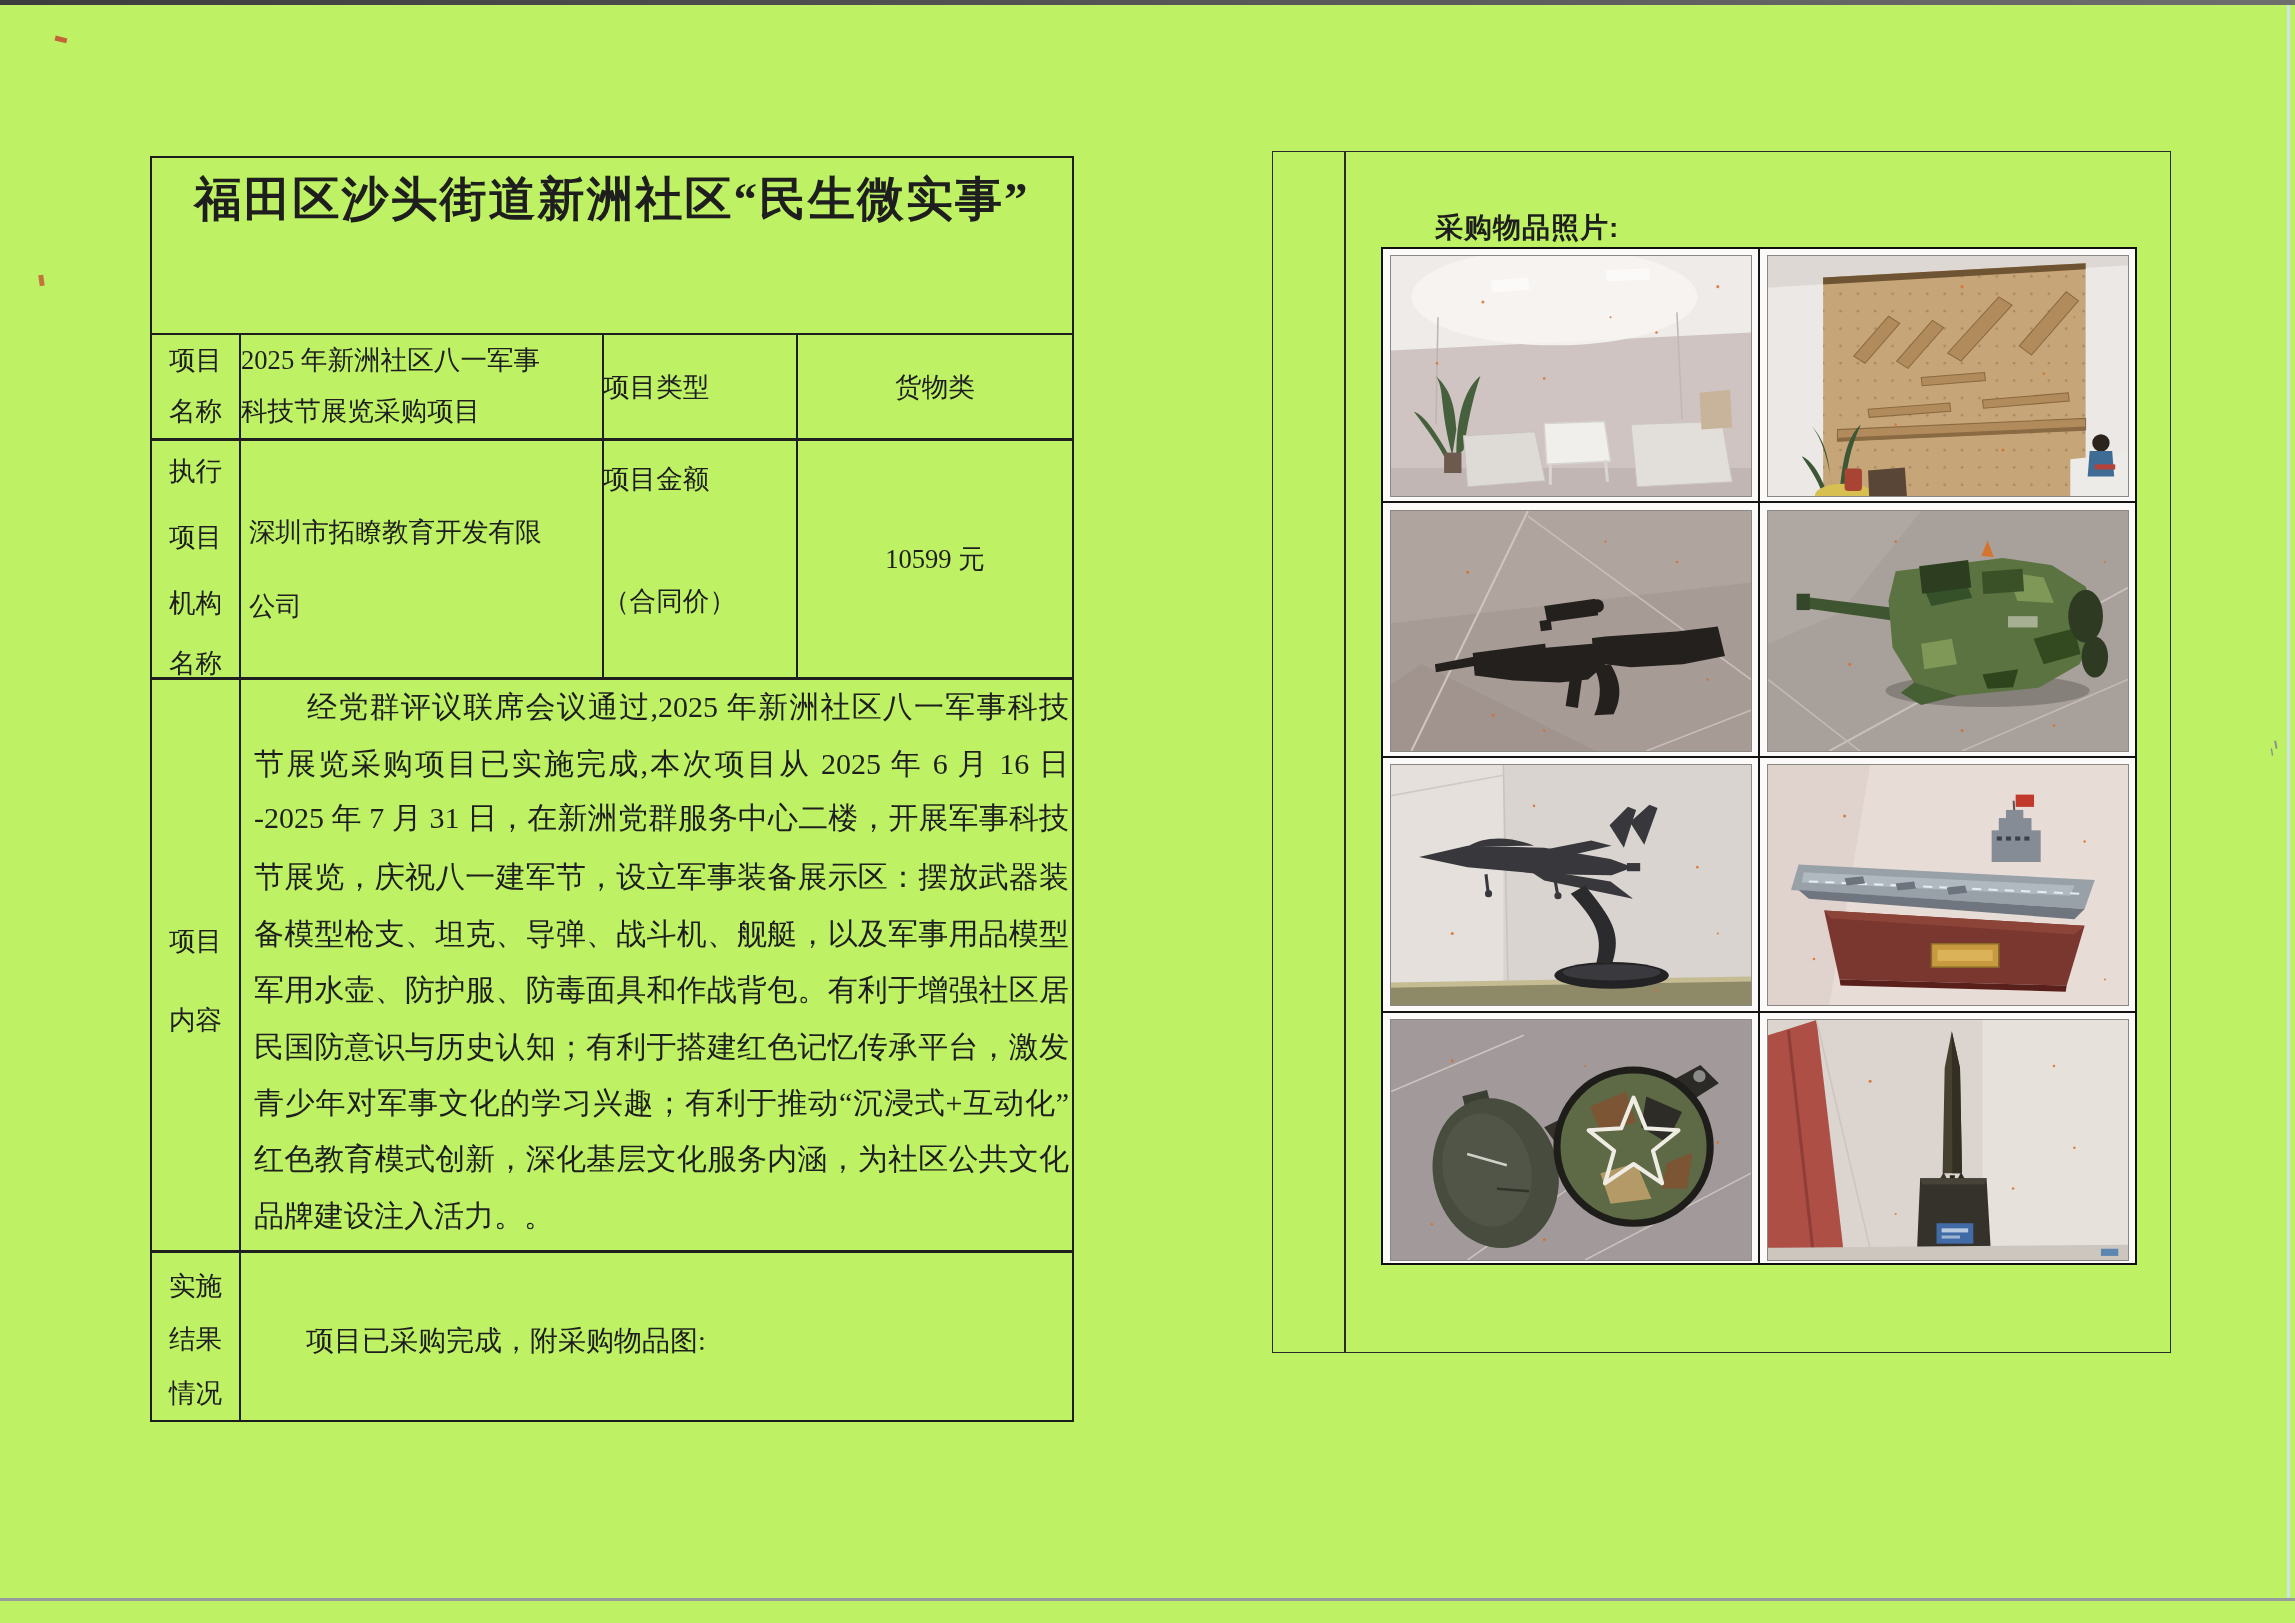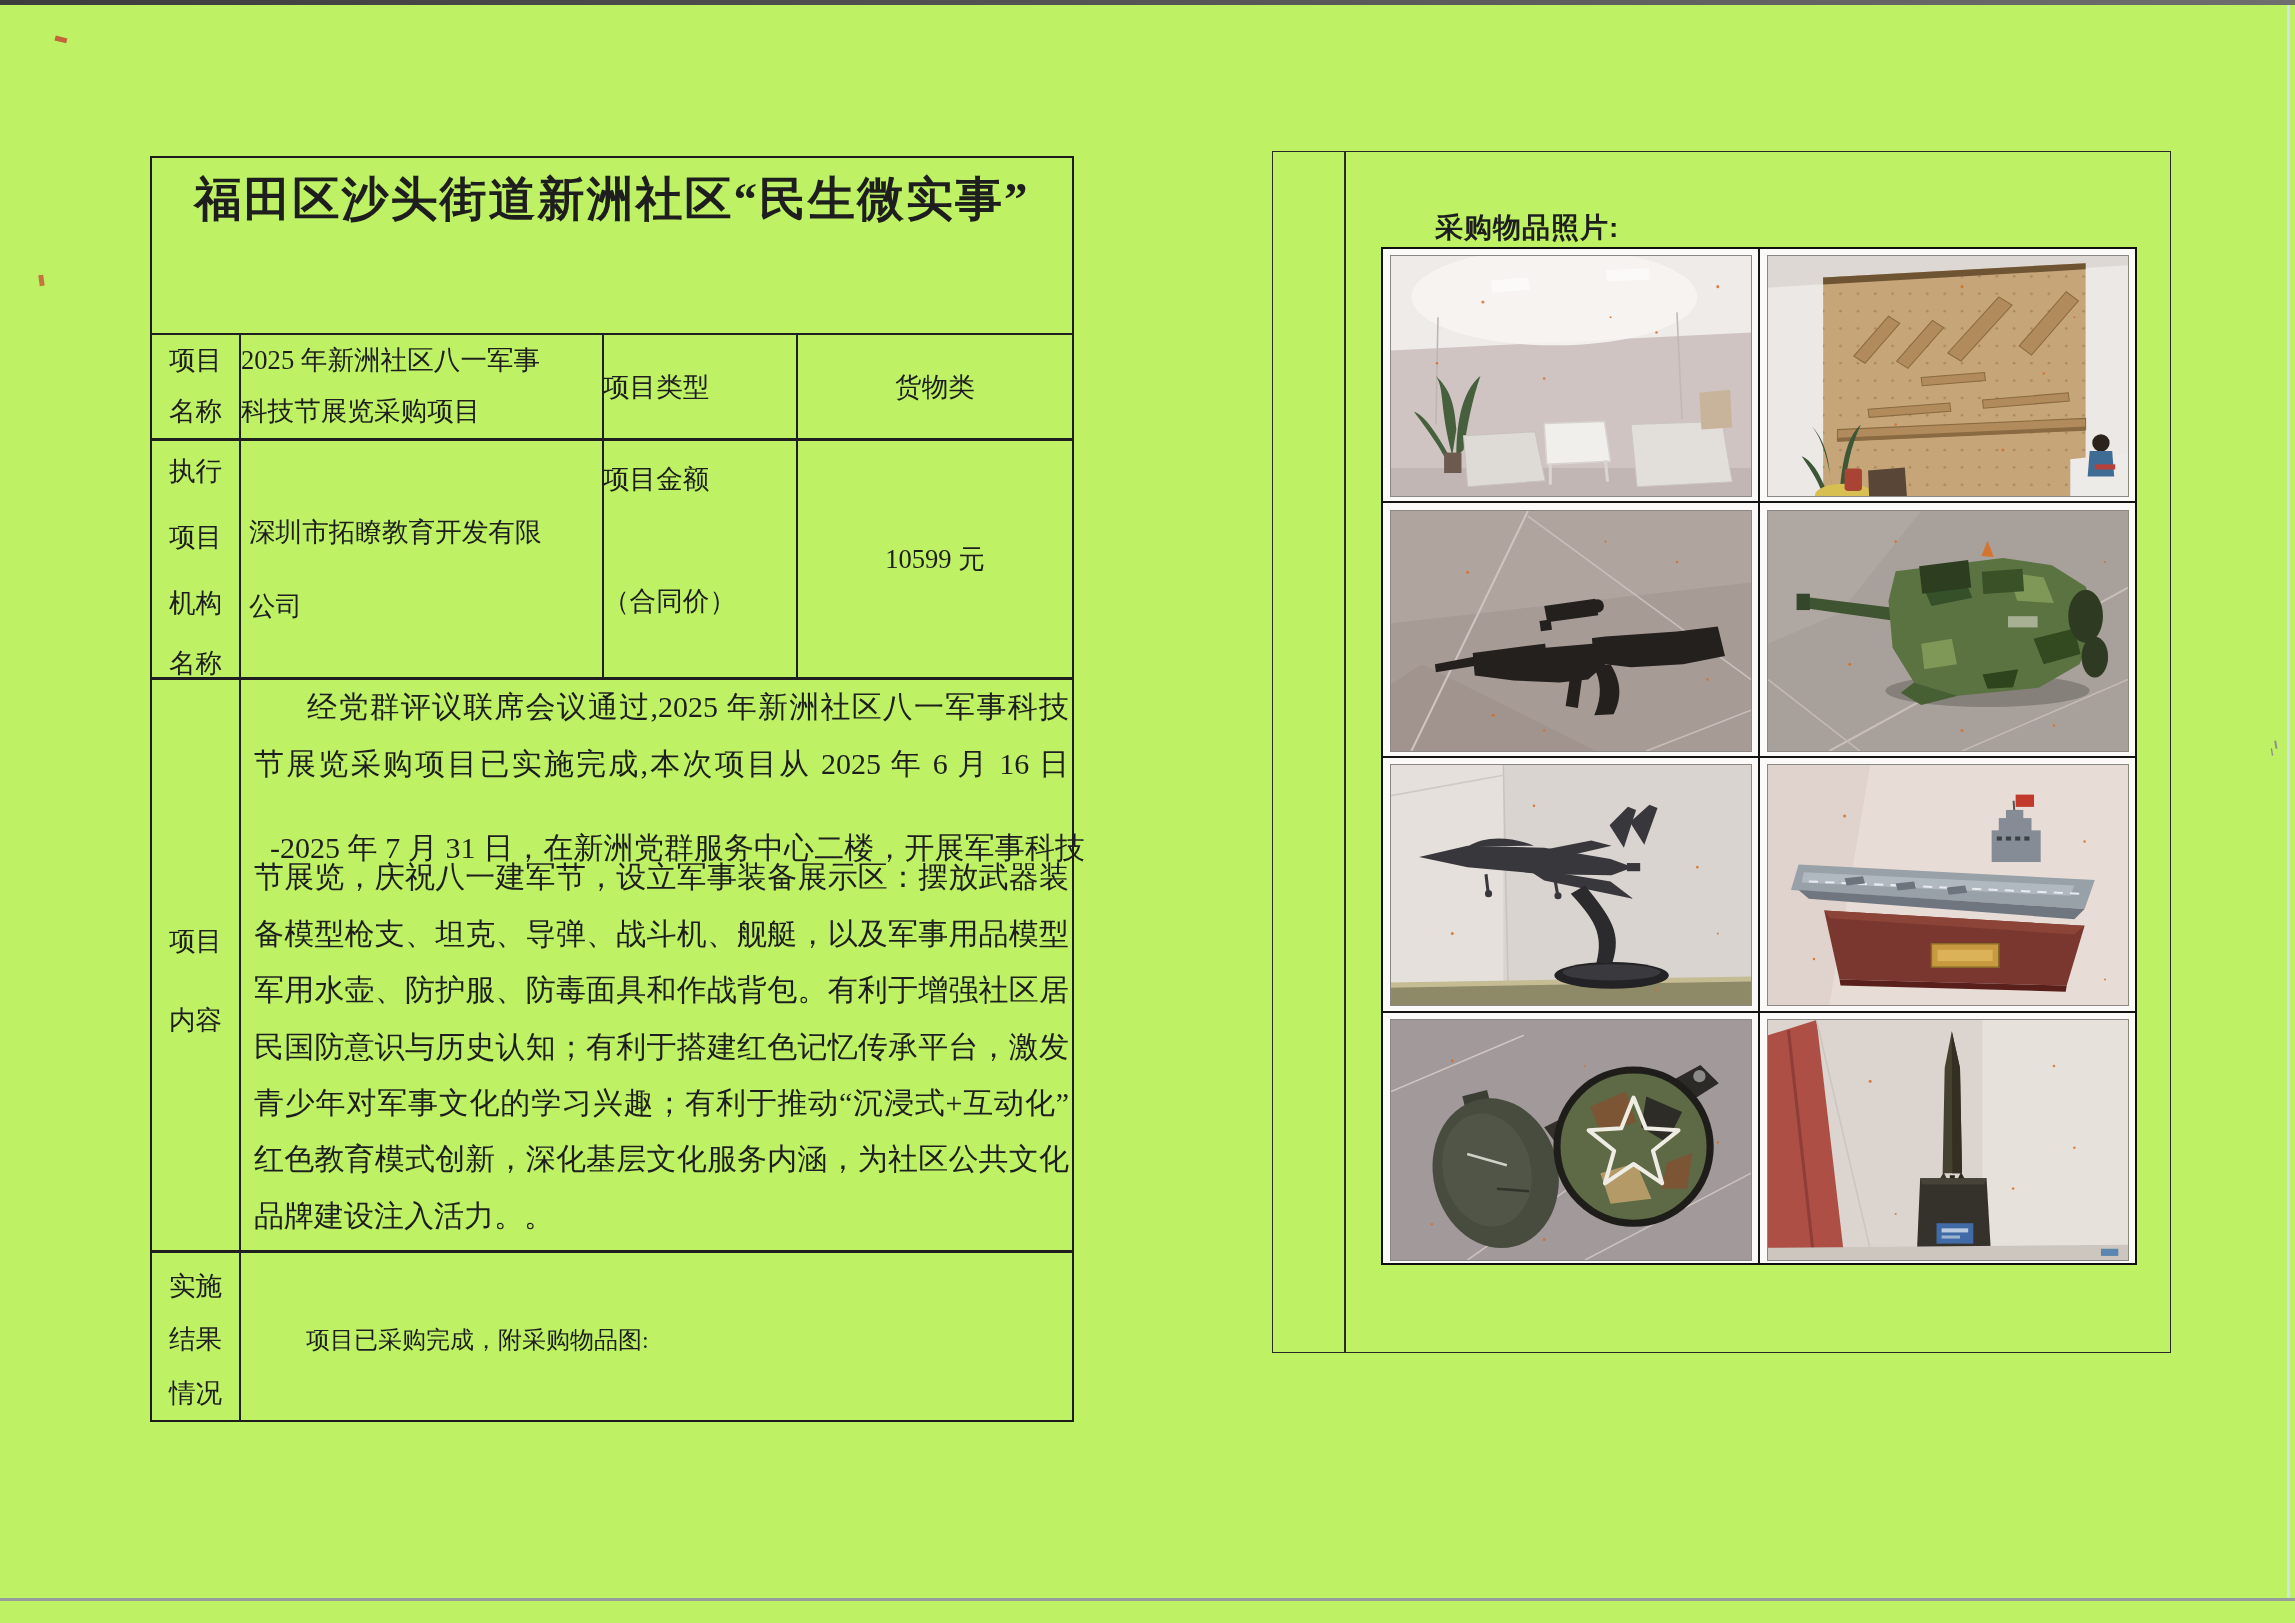--- a/index.html
+++ b/index.html
@@ -34,21 +34,21 @@
   .lab{width:87px;text-align:center;left:0;}
   .c2c{left:89px;width:361px;text-align:left;}
   .c3c{left:451px;width:193px;text-align:left;}
   .c4c{left:646px;width:274px;text-align:center;}
   .orgline{left:97px;text-align:left;}
 
   .content-line{position:absolute;left:102px;width:815px;font-size:30px;line-height:32px;height:32px;
                 text-align:justify;text-align-last:justify;white-space:nowrap;}
   .content-line.noj{text-align:left;text-align-last:left;}
   .content-line.ind{padding-left:53px;width:762px;}
-  .r4val{position:absolute;left:154px;font-size:24px;line-height:31px;white-space:nowrap;}
+  .r4val{position:absolute;left:154px;font-size:28px;line-height:31px;white-space:nowrap;}
 
   
   .photo-panel{position:absolute;left:1272px;top:151px;width:899px;height:1202px;
                border:1.5px solid #2a2a2a;box-sizing:border-box;}
   .panel-vline{position:absolute;left:71px;top:0;width:1.5px;height:100%;background:#2a2a2a;}
   .panel-caption{position:absolute;left:162px;top:57px;font-size:28px;font-weight:bold;
                  font-family:"Liberation Sans","DejaVu Sans",sans-serif;letter-spacing:1px;white-space:nowrap;}
   .photo-grid{position:absolute;left:108px;top:95px;width:756px;height:1018px;
               border:2.6px solid #101010;box-sizing:border-box;background:#fbfaf9;}
   .grid-vline{position:absolute;left:375px;top:0;width:2px;height:100%;background:#141414;}
@@ -98,21 +98,21 @@
     <div class="cellt orgline" style="top:360px;">深圳市拓瞭教育开发有限</div>
     <div class="cellt orgline" style="top:434px;">公司</div>
     <div class="cellt c3c" style="top:307px;">项目金额</div>
     <div class="cellt c3c" style="top:429px;">（合同价）</div>
     <div class="cellt c4c" style="top:387px;">10599 元</div>
 
     <div class="cellt lab" style="top:769px;">项目</div>
     <div class="cellt lab" style="top:848px;">内容</div>
     <div class="content-line ind" style="top:533px;">经党群评议联席会议通过,2025 年新洲社区八一军事科技</div>
     <div class="content-line" style="top:590px;">节展览采购项目已实施完成,本次项目从 2025 年 6 月 16 日</div>
-    <div class="content-line" style="top:674px;margin-left:16px;">-2025 年 7 月 31 日，在新洲党群服务中心二楼，开展军事科技</div>
+    <div class="content-line" style="top:644px;">-2025 年 7 月 31 日，在新洲党群服务中心二楼，开展军事科技</div>
     <div class="content-line" style="top:703px;">节展览，庆祝八一建军节，设立军事装备展示区：摆放武器装</div>
     <div class="content-line" style="top:760px;">备模型枪支、坦克、导弹、战斗机、舰艇，以及军事用品模型</div>
     <div class="content-line" style="top:816px;">军用水壶、防护服、防毒面具和作战背包。有利于增强社区居</div>
     <div class="content-line" style="top:873px;">民国防意识与历史认知；有利于搭建红色记忆传承平台，激发</div>
     <div class="content-line" style="top:929px;">青少年对军事文化的学习兴趣；有利于推动“沉浸式+互动化”</div>
     <div class="content-line" style="top:985px;">红色教育模式创新，深化基层文化服务内涵，为社区公共文化</div>
     <div class="content-line noj" style="top:1042px;">品牌建设注入活力。。</div>
 
     <div class="cellt lab" style="top:1114px;">实施</div>
     <div class="cellt lab" style="top:1167px;">结果</div>

